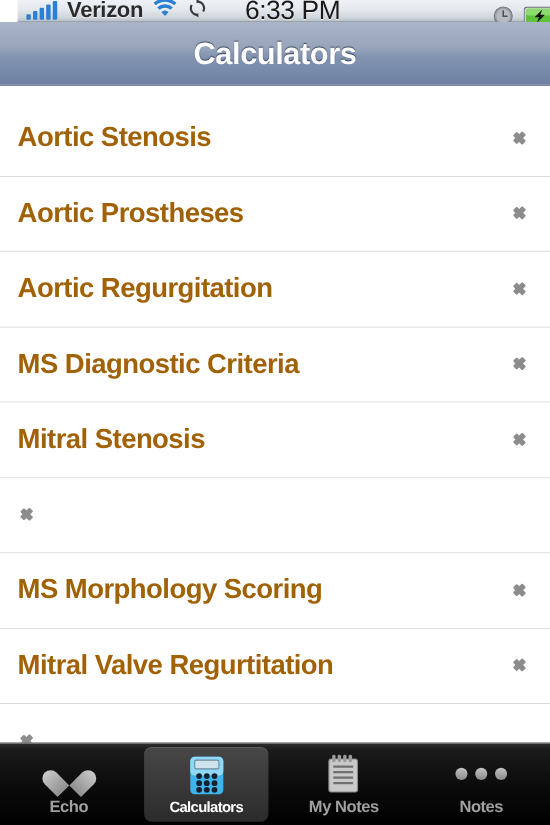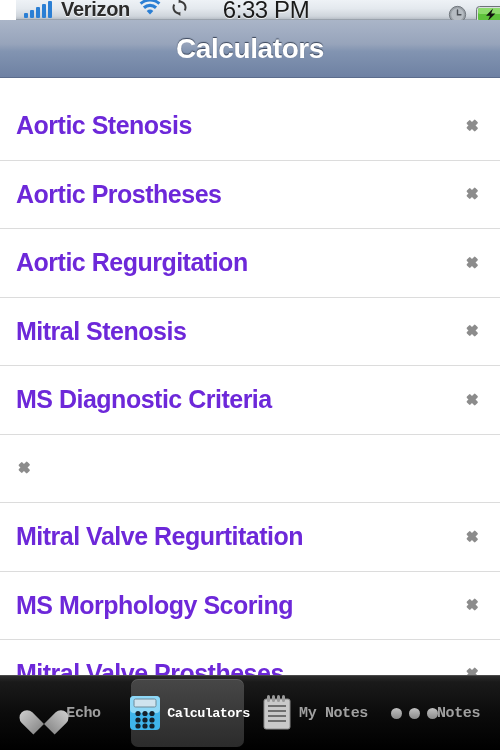--- a/index.html
+++ b/index.html
@@ -44,21 +44,21 @@
   }
 
   
   .list{ position:absolute; top:92px; left:0; right:0; bottom:75px; background:#fff; overflow:hidden; }
   .row{
     position:relative; height:68.5px; width:100%;
     display:flex; align-items:center; background:#fff;
     border-bottom:1px solid #dcdcdc; padding:0 14px 0 16px;
   }
   .row-label{
-    flex:1; font-size:25px; font-weight:bold; color:#6d28d9;
+    flex:1; font-size:25px; font-weight:bold; color:#a16207;
     letter-spacing:-0.5px; white-space:nowrap; overflow:hidden;
   }
   .chev{ width:22px; height:34px; flex:0 0 22px; position:relative; }
   .chev::before,.chev::after{
     content:""; position:absolute; left:4px; width:12px; height:5px;
     background:#8c8c8c; border-radius:1px;
   }
   .chev::before{ top:10px; transform:rotate(45deg); transform-origin:left center; }
   .chev::after{ top:18px; transform:rotate(-45deg); transform-origin:left center; }
 
@@ -67,22 +67,22 @@
     position:absolute; left:0; bottom:0; width:100%; height:75px;
     background:linear-gradient(to bottom,#2c2c2c 0%,#1a1a1a 8%,#0b0b0b 52%,#000 100%);
     border-top:1px solid #4a4a4a; display:flex;
   }
   .tab{ flex:1; position:relative; display:flex; flex-direction:column;
         align-items:center; justify-content:center; gap:3px; }
   .tab .hl{ position:absolute; left:6px; right:6px; top:3px; bottom:3px;
             border-radius:7px; background:linear-gradient(to bottom,#474747,#2b2b2b);
             box-shadow:inset 0 1px 0 rgba(255,255,255,.12); display:none; }
   .tab.sel .hl{ display:block; }
-  .tab-inner{ position:relative; z-index:2; display:flex; flex-direction:row;
-              align-items:center; justify-content:center; gap:2px;font-family:Liberation Mono, monospace; }
+  .tab-inner{ position:relative; z-index:2; display:flex; flex-direction:column;
+              align-items:center; justify-content:center; gap:2px; }
   .tab-icon{ width:40px; height:38px; display:flex; align-items:center; justify-content:center; }
   .tab-label{ font-size:15px; font-weight:bold; color:#a0a0a0; letter-spacing:-0.4px; }
   .tab.sel .tab-label{ color:#fff; }
   .tab-label.sm{ font-size:13.5px; letter-spacing:-0.6px; }
 
   
   .heart{ position:relative; width:30px; height:27px; }
   .heart::before,.heart::after{
     content:""; position:absolute; top:0; width:15px; height:24px;
     background:linear-gradient(to bottom,#c9c9c9,#8e8e8e);
@@ -158,40 +158,39 @@
       </div>
       <div class="row">
         <span class="row-label">Aortic Prostheses</span>
         <span class="chev"></span>
       </div>
       <div class="row">
         <span class="row-label">Aortic Regurgitation</span>
         <span class="chev"></span>
       </div>
       <div class="row">
+        <span class="row-label">MS Diagnostic Criteria</span>
+        <span class="chev"></span>
+      </div>
+      <div class="row">
         <span class="row-label">Mitral Stenosis</span>
         <span class="chev"></span>
       </div>
       <div class="row">
-        <span class="row-label">MS Diagnostic Criteria</span>
-        <span class="chev"></span>
-      </div>
-      <div class="row">
+        <span class="chev"></span>
+      </div>
+      <div class="row">
+        <span class="row-label">MS Morphology Scoring</span>
         <span class="chev"></span>
       </div>
       <div class="row">
         <span class="row-label">Mitral Valve Regurtitation</span>
         <span class="chev"></span>
       </div>
       <div class="row">
-        <span class="row-label">MS Morphology Scoring</span>
-        <span class="chev"></span>
-      </div>
-      <div class="row">
-        <span class="row-label">Mitral Valve Prostheses</span>
         <span class="chev"></span>
       </div>
     </div>
 
   <div class="tabbar" id="tabbar">
       <div class="tab">
         <span class="tab-inner">
           <span class="tab-icon">
             <span class="heart"></span>
           </span>

